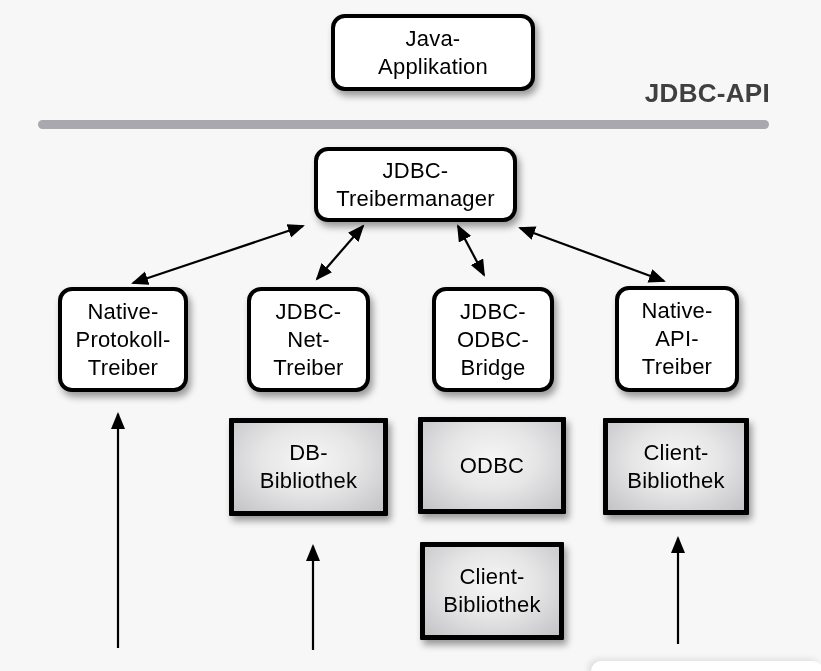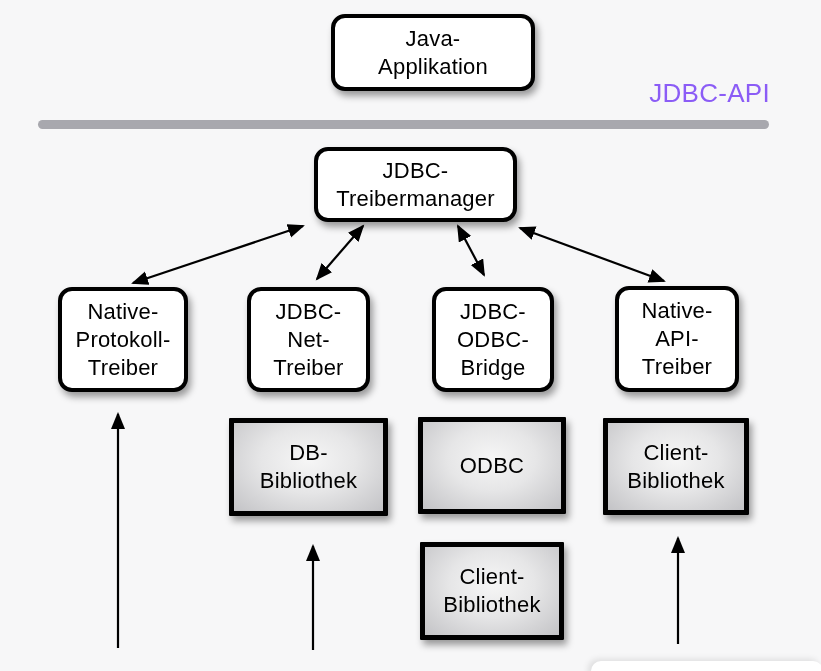--- a/index.html
+++ b/index.html
@@ -55,22 +55,23 @@
     width: 731px; height: 9px;
     border-radius: 5px;
     background: #a8a8ae;
   }
   .api-label {
     position: absolute;
     left: 520px; top: 78px;
     width: 250px;
     text-align: right;
     font-size: 26px;
-    color: #8b5cf6;
+    color: #404040;
     letter-spacing: 0.3px;
+    font-weight: bold;
   }
   .peek {
     position: absolute;
     left: 591px; top: 661px;
     width: 232px; height: 16px;
     background: #ffffff;
     border-radius: 10px 10px 0 0;
     box-shadow: -3px -2px 6px rgba(0,0,0,0.10);
   }
 </style>

